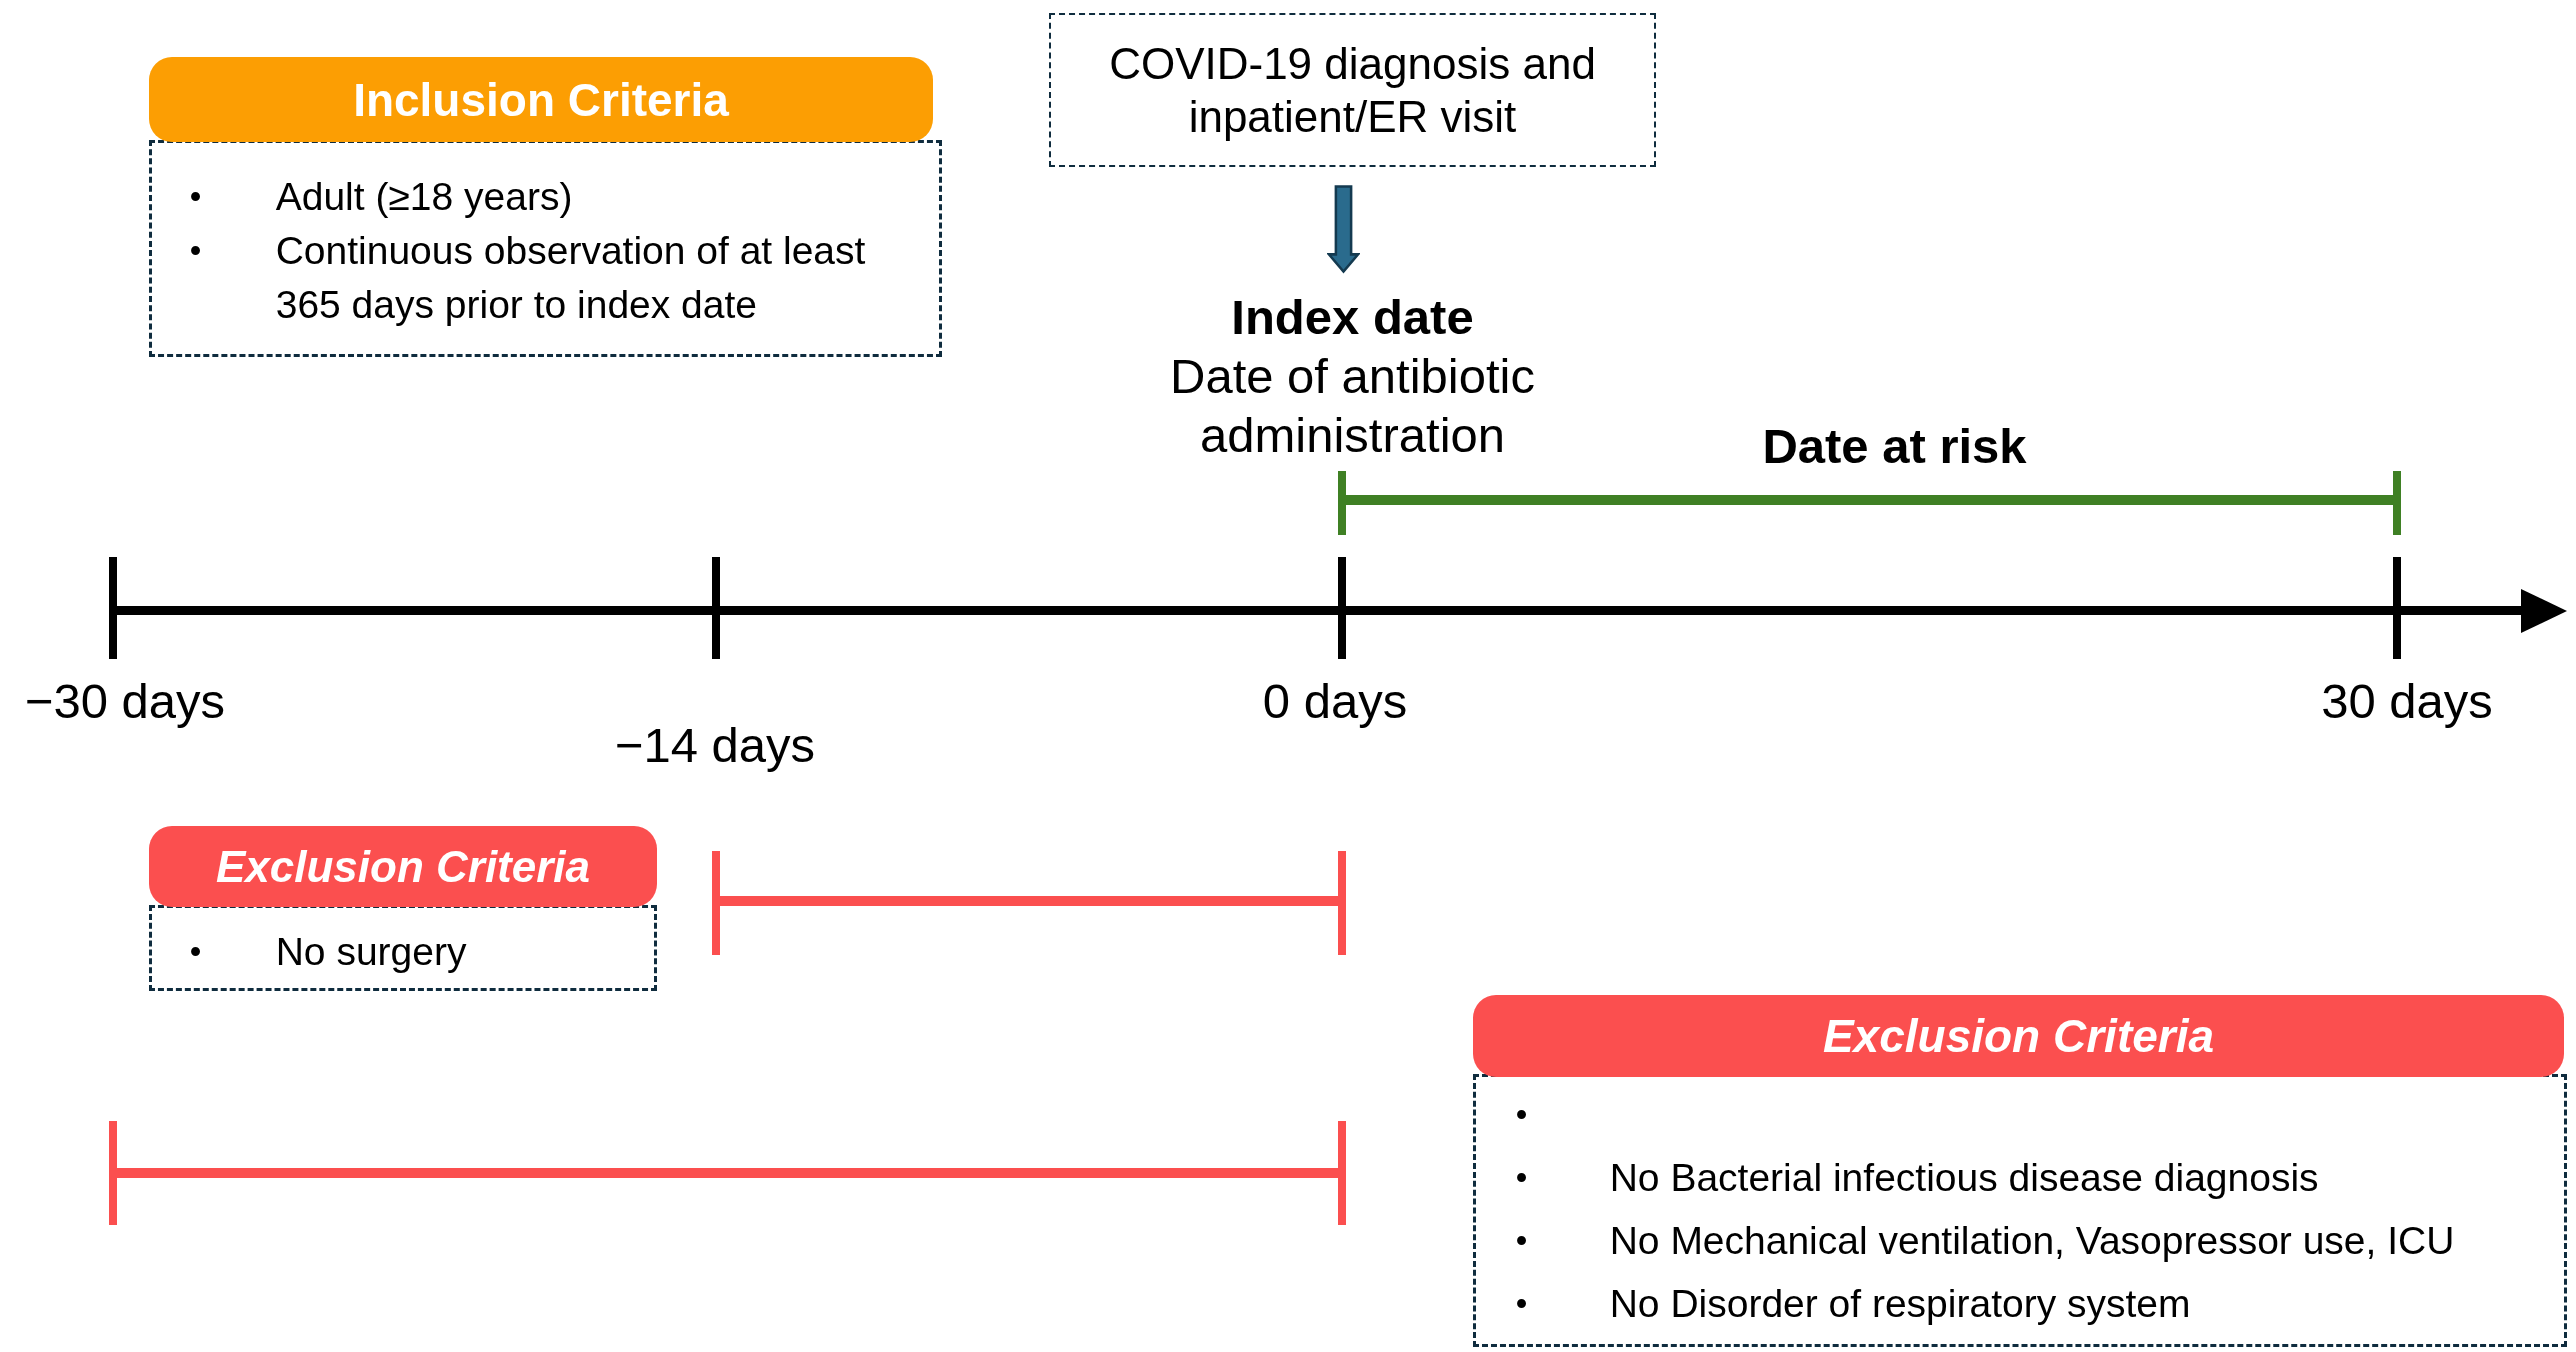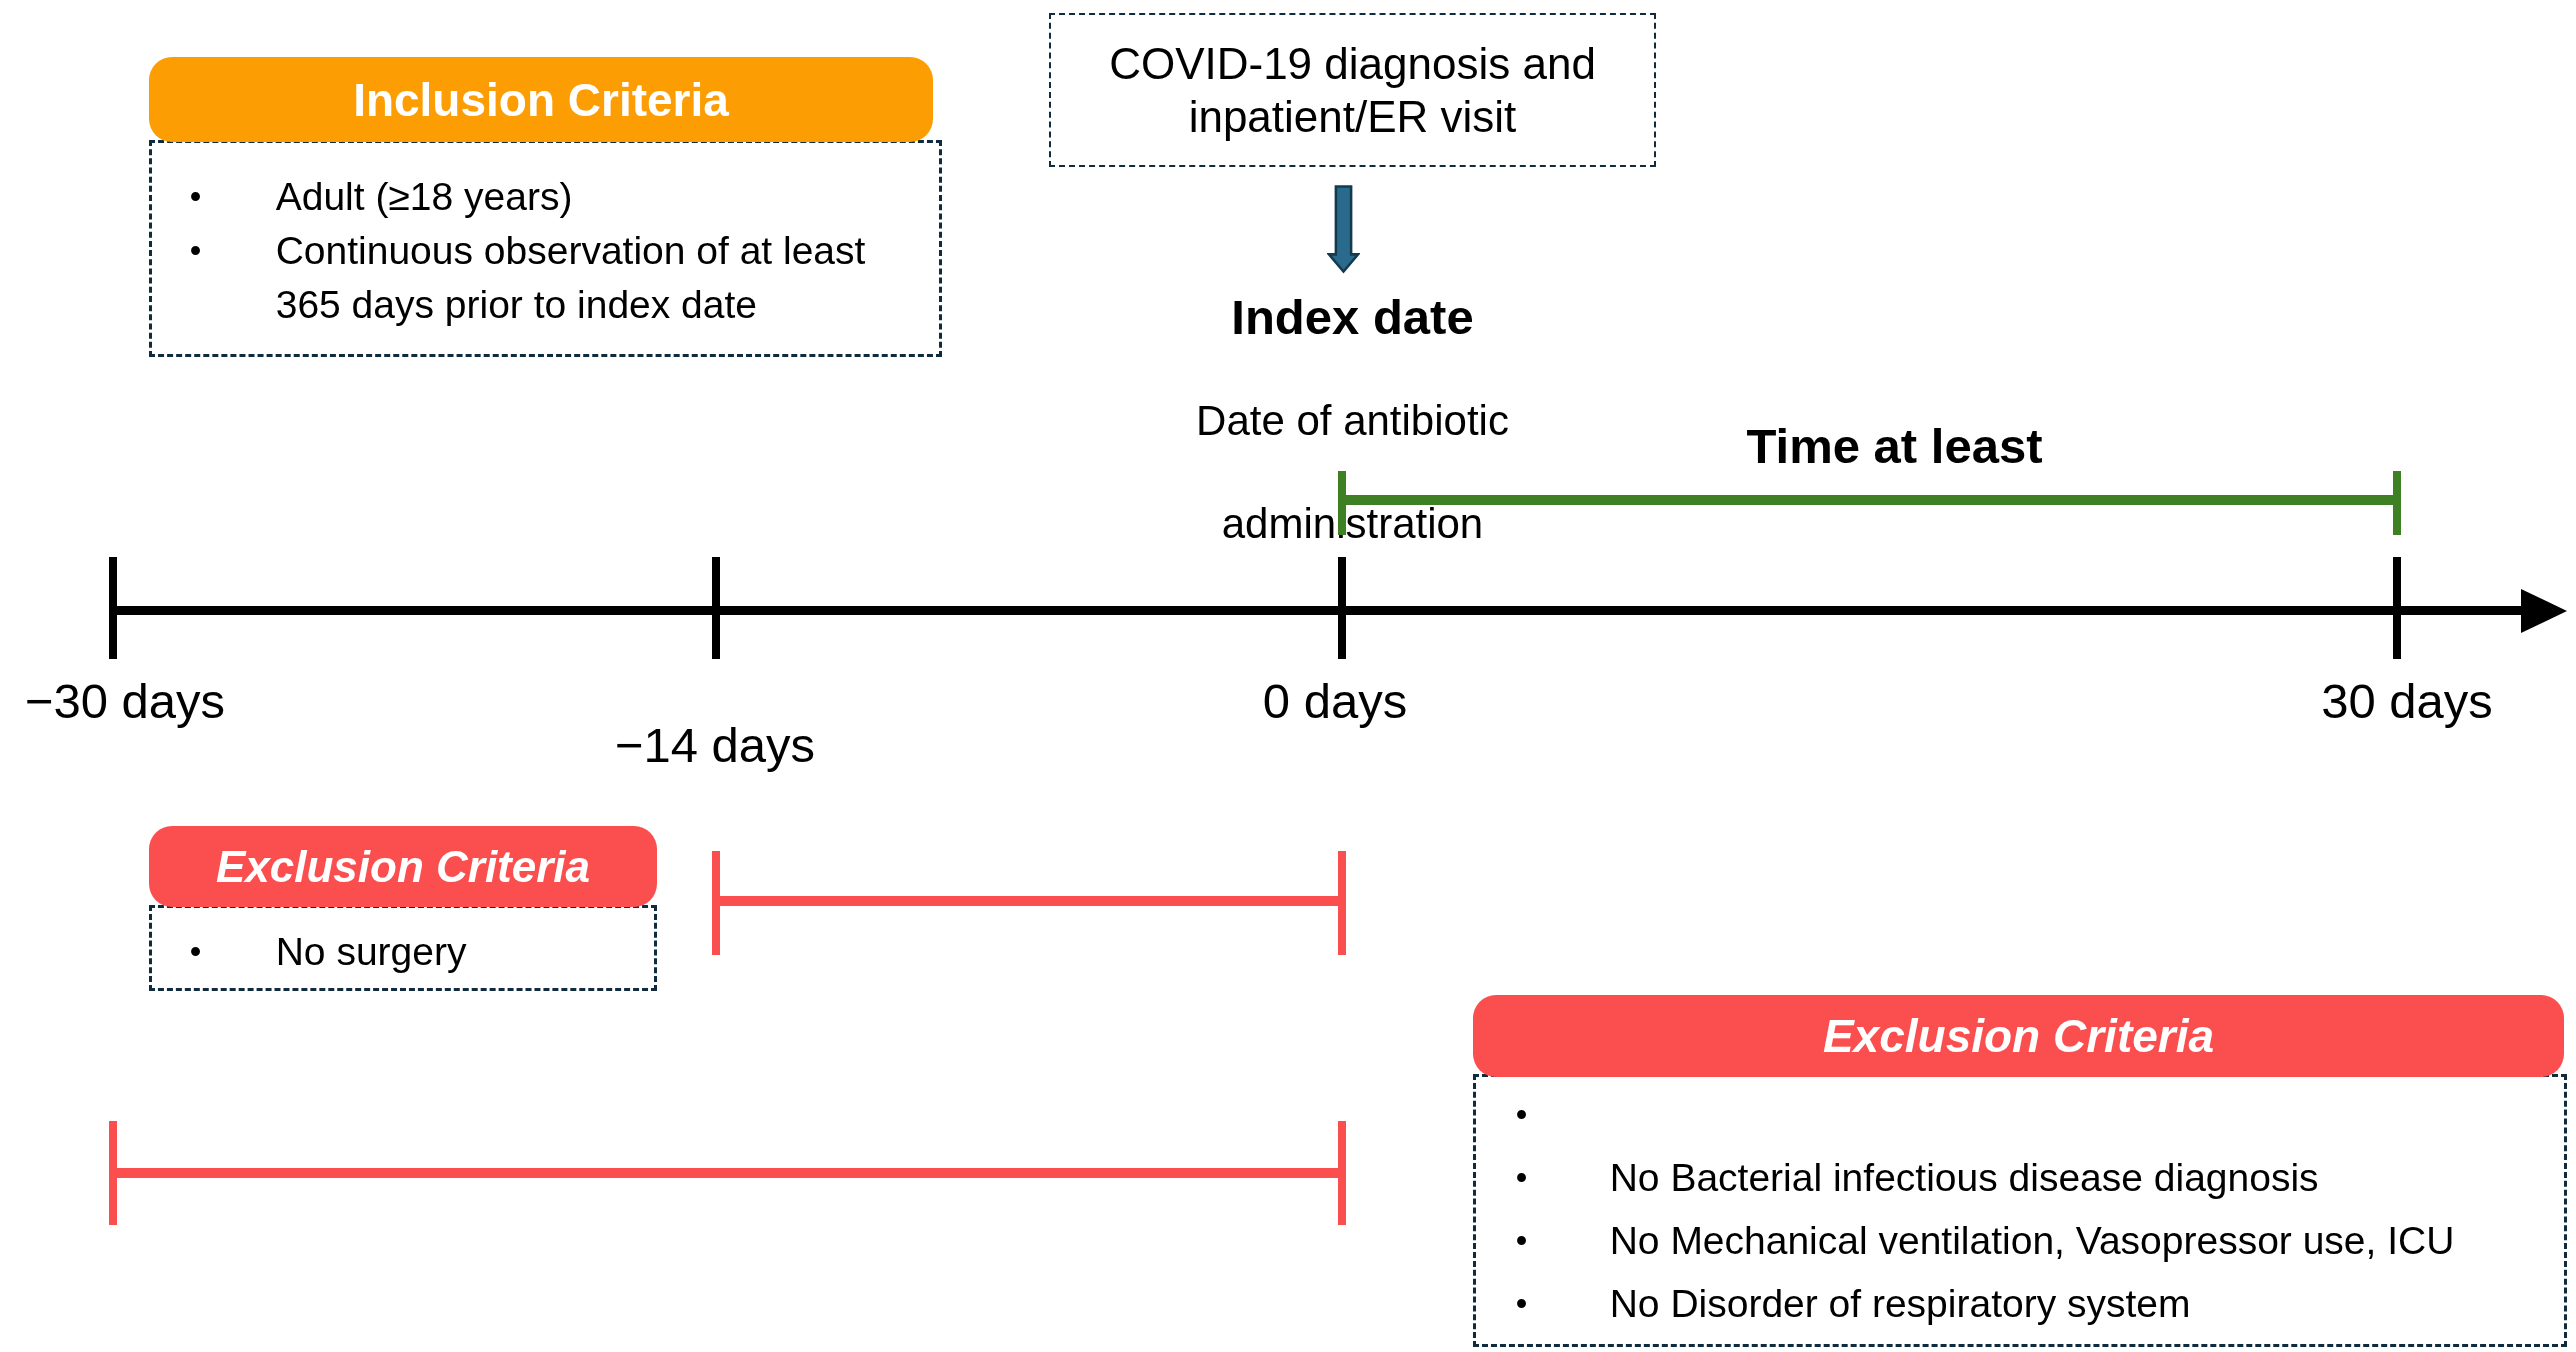--- a/index.html
+++ b/index.html
@@ -50,21 +50,21 @@
 
   .incl-list { padding: 27px 13px 0 30px; line-height: 54px; }
   .incl-wrap { max-width: 611px; display: inline-block; }
   .excl-left-list { padding: 16.7px 13px 0 30px; line-height: 54px; }
   .excl-right-list { padding: 6.4px 13px 0 32px; line-height: 63px; }
   .excl-right-list .bullet-marker { flex-basis: 58px; }
 
   
   .center-label { text-align: center; }
   .index-title { font-size: 49px; font-weight: bold; line-height: 59px; }
-  .index-sub   { font-size: 42px; line-height: 59px; margin-top: 44px; }
+  .index-sub   { font-size: 49px; line-height: 59px; }
   .risk-label  { font-size: 49px; font-weight: bold; line-height: 59px; text-align: center; }
 
   
   .axis-line { background: #000000; height: 9px; z-index: 1; }
   .axis-arrowhead {
     width: 0; height: 0;
     border-top: 22px solid transparent;
     border-bottom: 22px solid transparent;
     border-left: 46px solid #000000;
   }
@@ -109,21 +109,21 @@
     <polygon points="14,3 38,3 38,110 49,110 26,137 3,110 14,110" fill="#2A6B8D" stroke="#143A50" stroke-width="4" stroke-linejoin="miter"></polygon>
   </svg>
 
   <div class="abs center-label" style="left:1031px; top:288px; width:643px;">
     <div class="index-title">Index date</div>
     <div class="index-sub">Date of antibiotic</div>
     <div class="index-sub">administration</div>
   </div>
 
   <div class="abs risk-label" style="left:1573px; top:417px; width:643px;">
-    <span>Time at least</span>
+    <span>Date at risk</span>
   </div>
   <div class="abs bracket-cap green" style="left:1338px; top:471px; height:64px;"></div>
   <div class="abs bracket-bar green" style="left:1341px; top:495px; width:1055px;"></div>
   <div class="abs bracket-cap green" style="left:2393px; top:471px; height:64px;"></div>
 
   <div class="abs axis-line" style="left:109px; top:606px; width:2419px;"></div>
   <div class="abs axis-arrowhead" style="left:2521px; top:589px;"></div>
 
   <div class="abs tick" style="left:109px;  top:557px;"></div>
   <div class="abs tick" style="left:712px; top:557px;"></div>

